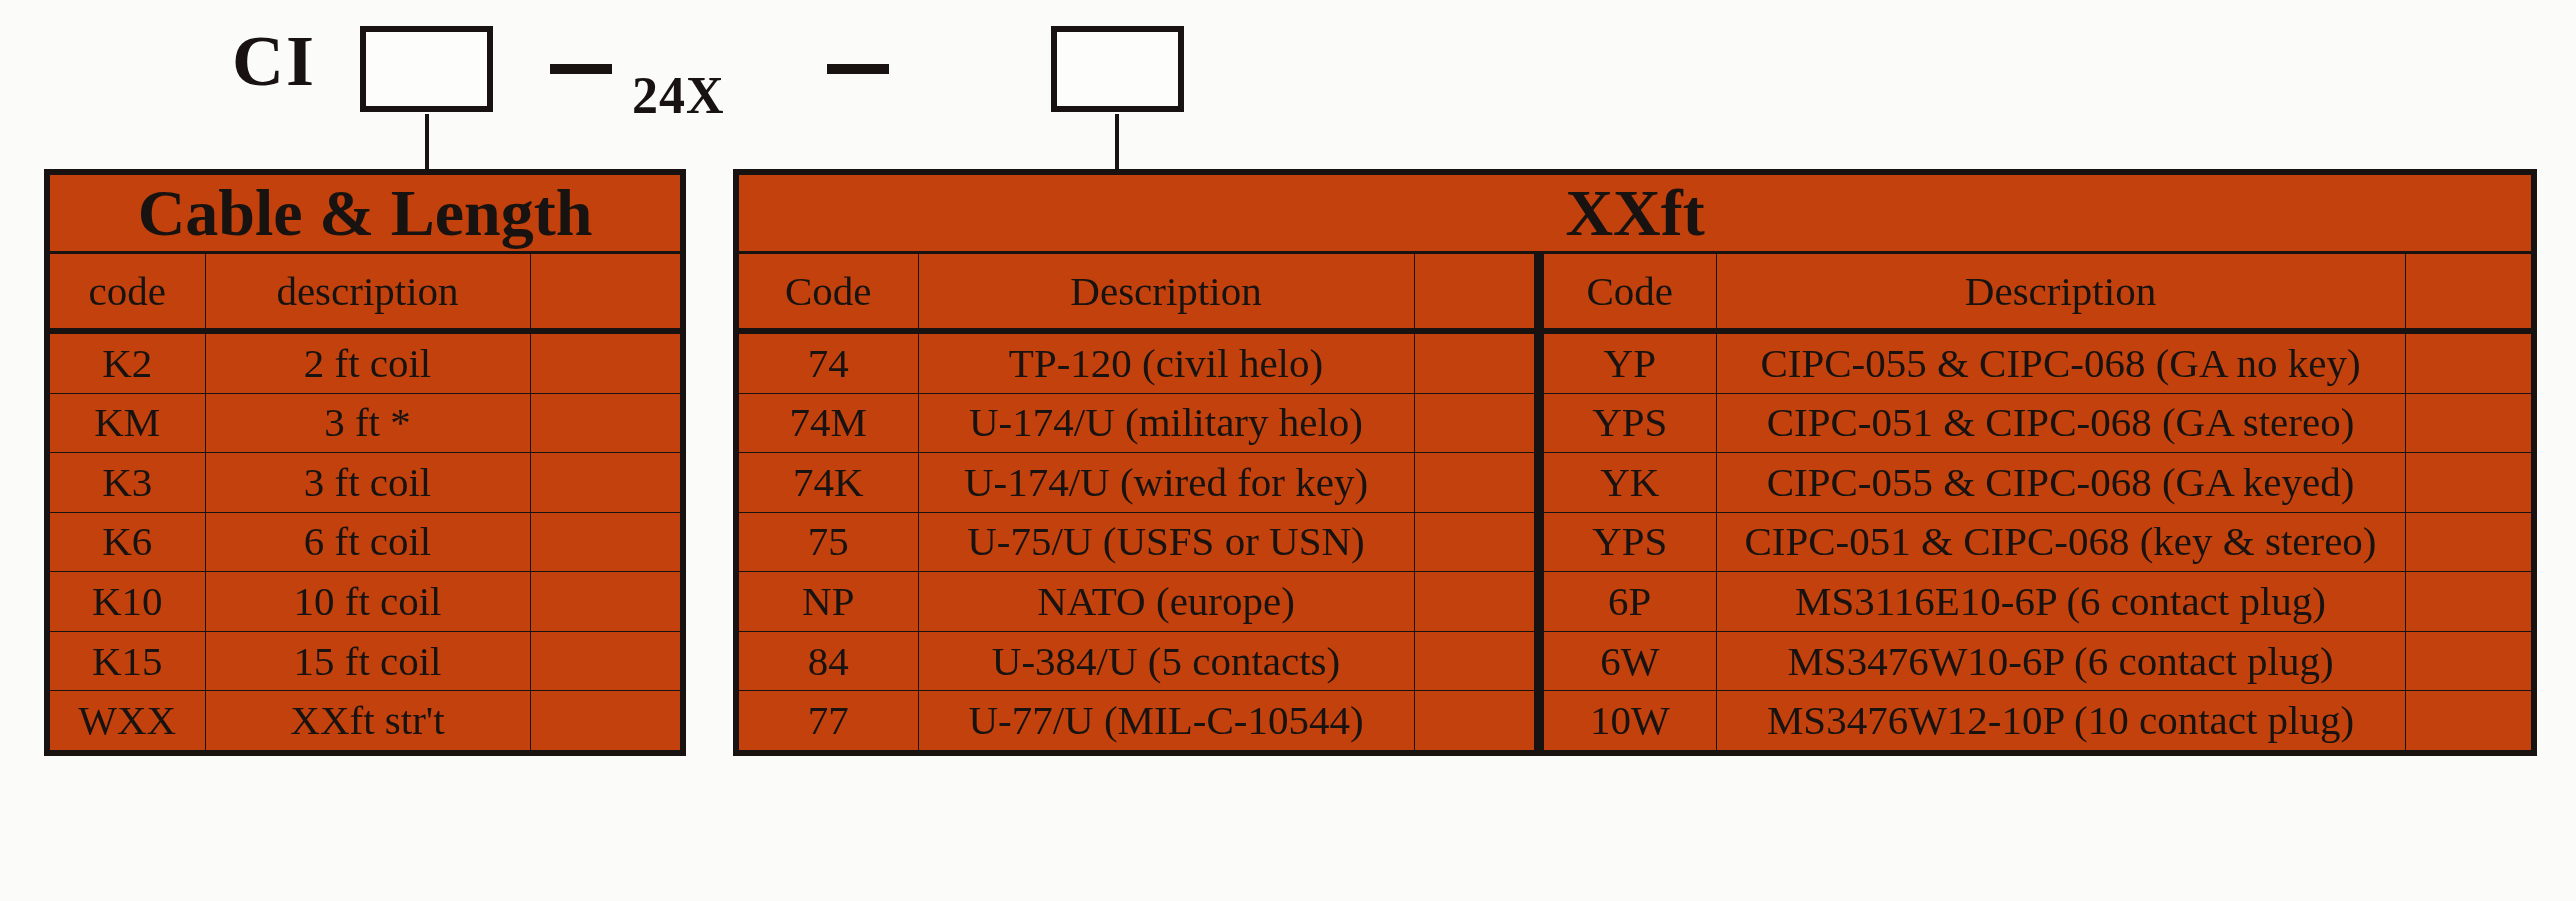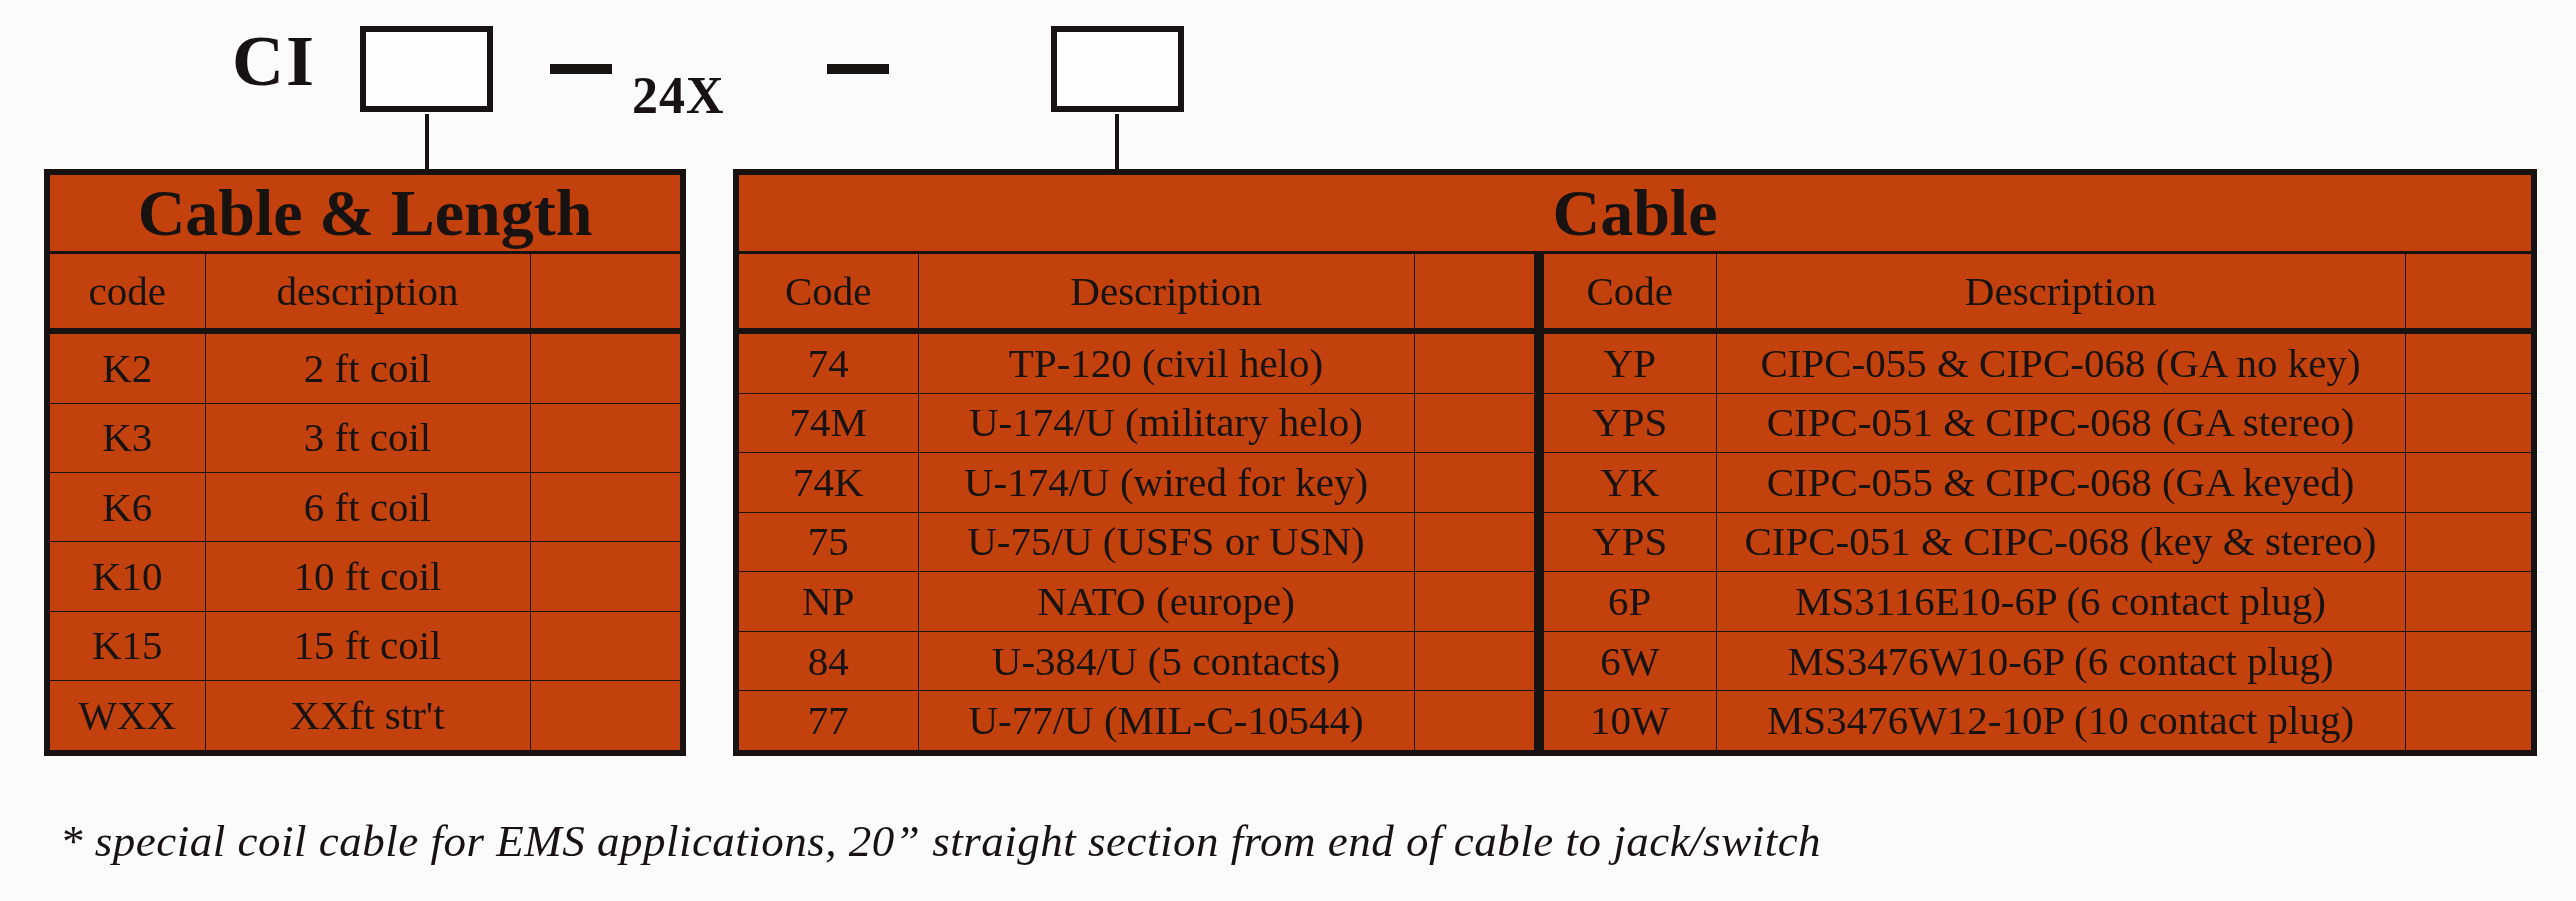--- a/index.html
+++ b/index.html
@@ -123,20 +123,25 @@
       <tr class="hdr-row">
         <th>code</th>
         <th>description</th>
         <th></th>
       </tr>
     </thead>
     <tbody id="cable-body">
         <tr>
           <td>K2</td>
           <td>2 ft coil</td>
+          <td></td>
+        </tr>
+        <tr>
+          <td>KM</td>
+          <td>3 ft *</td>
           <td></td>
         </tr>
         <tr>
           <td>K3</td>
           <td>3 ft coil</td>
           <td></td>
         </tr>
         <tr>
           <td>K6</td>
           <td>6 ft coil</td>
@@ -164,21 +169,21 @@
     <colgroup>
       <col style="width:182px">
         <col style="width:496px">
         <col style="width:125px">
       <col style="width:177px">
         <col style="width:689px">
         <col style="width:129px">
     </colgroup>
     <thead>
       <tr class="title-row">
-        <th colspan="6">Cable</th>
+        <th colspan="6">XXft</th>
       </tr>
       <tr class="hdr-row">
         <th>Code</th>
         <th>Description</th>
         <th></th>
         <th class="midleft">Code</th>
         <th>Description</th>
         <th></th>
       </tr>
     </thead>
@@ -235,16 +240,15 @@
           <td>77</td>
           <td>U-77/U (MIL-C-10544)</td>
           <td></td>
           <td class="midleft">10W</td>
           <td>MS3476W12-10P (10 contact plug)</td>
           <td></td>
         </tr>
       </tbody>
   </table>
 
-  <div class="footnote">* special coil cable for EMS applications, 20” straight section from end of cable to jack/switch</div>
 
 </div>
 
 
 </body></html>

